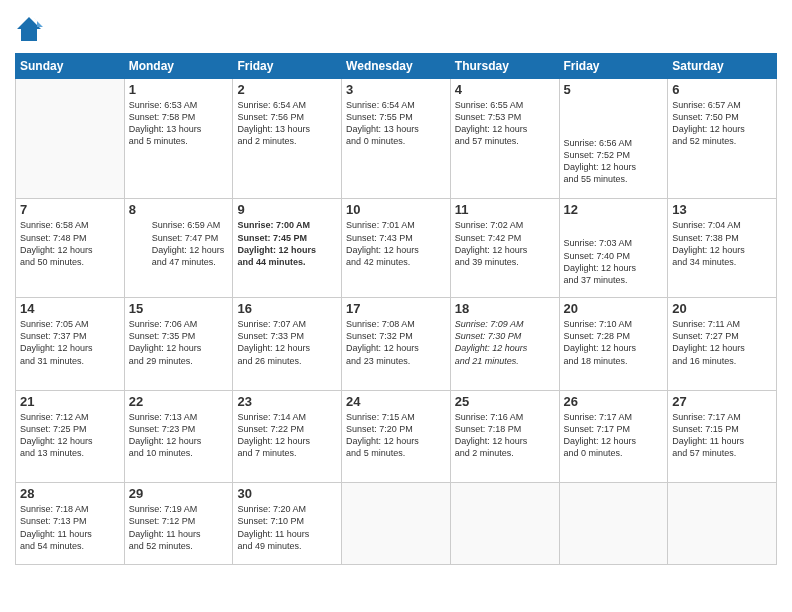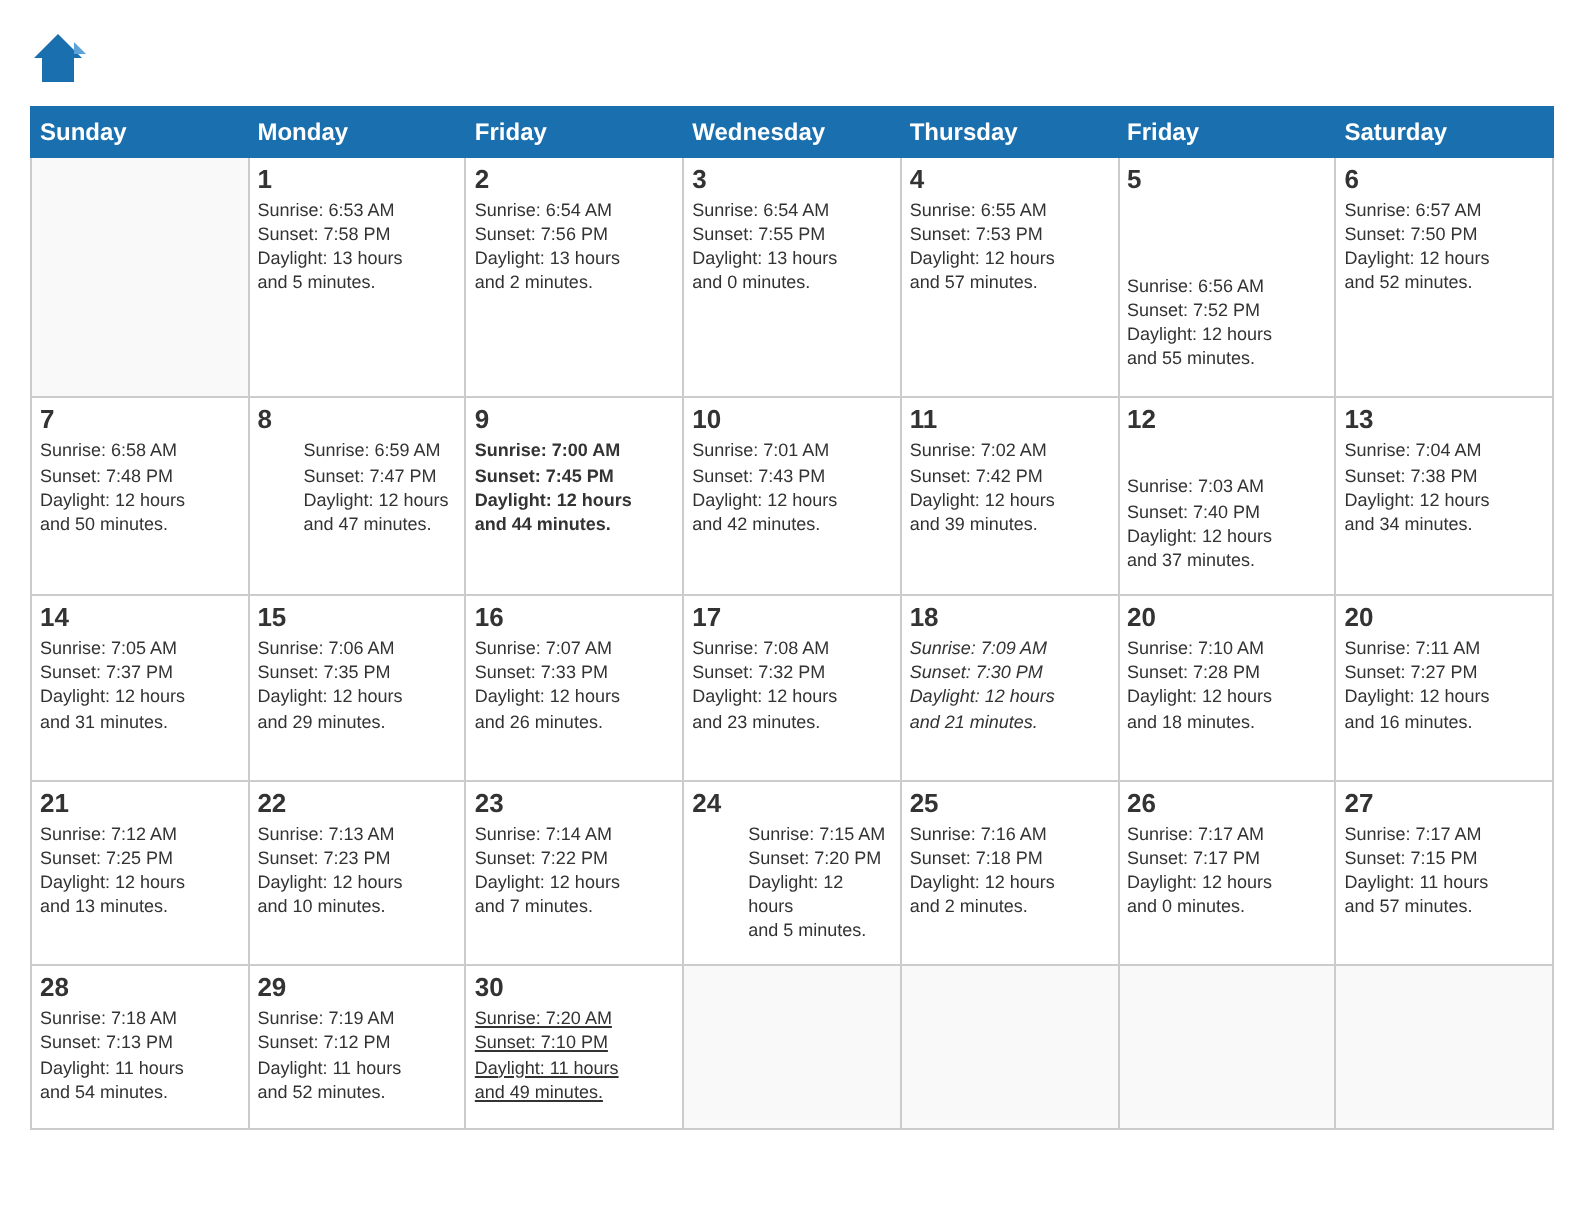--- a/index.html
+++ b/index.html
@@ -293,21 +293,21 @@
           </td>
           <td>
             <span class="day-num">23</span>
             <div class="day-info" style="white-space: pre-line;">Sunrise: 7:14 AM
 Sunset: 7:22 PM
 Daylight: 12 hours
 and 7 minutes.</div>
           </td>
           <td>
             <span class="day-num">24</span>
-            <div class="day-info" style="white-space: pre-line; margin-left: 28px;">Sunrise: 7:15 AM
+            <div class="day-info" style="white-space: pre-line;">Sunrise: 7:15 AM
 Sunset: 7:20 PM
 Daylight: 12 hours
 and 5 minutes.</div>
           </td>
           <td>
             <span class="day-num">25</span>
             <div class="day-info" style="white-space: pre-line;">Sunrise: 7:16 AM
 Sunset: 7:18 PM
 Daylight: 12 hours
 and 2 minutes.</div>
@@ -337,21 +337,21 @@
           </td>
           <td>
             <span class="day-num">29</span>
             <div class="day-info" style="white-space: pre-line;">Sunrise: 7:19 AM
 Sunset: 7:12 PM
 Daylight: 11 hours
 and 52 minutes.</div>
           </td>
           <td>
             <span class="day-num">30</span>
-            <div class="day-info" style="white-space: pre-line; text-decoration: underline;">Sunrise: 7:20 AM
+            <div class="day-info" style="white-space: pre-line;">Sunrise: 7:20 AM
 Sunset: 7:10 PM
 Daylight: 11 hours
 and 49 minutes.</div>
           </td>
           <td class="empty-cell"></td>
           <td class="empty-cell"></td>
           <td class="empty-cell"></td>
           <td class="empty-cell"></td>
         </tr>
       </tbody>

